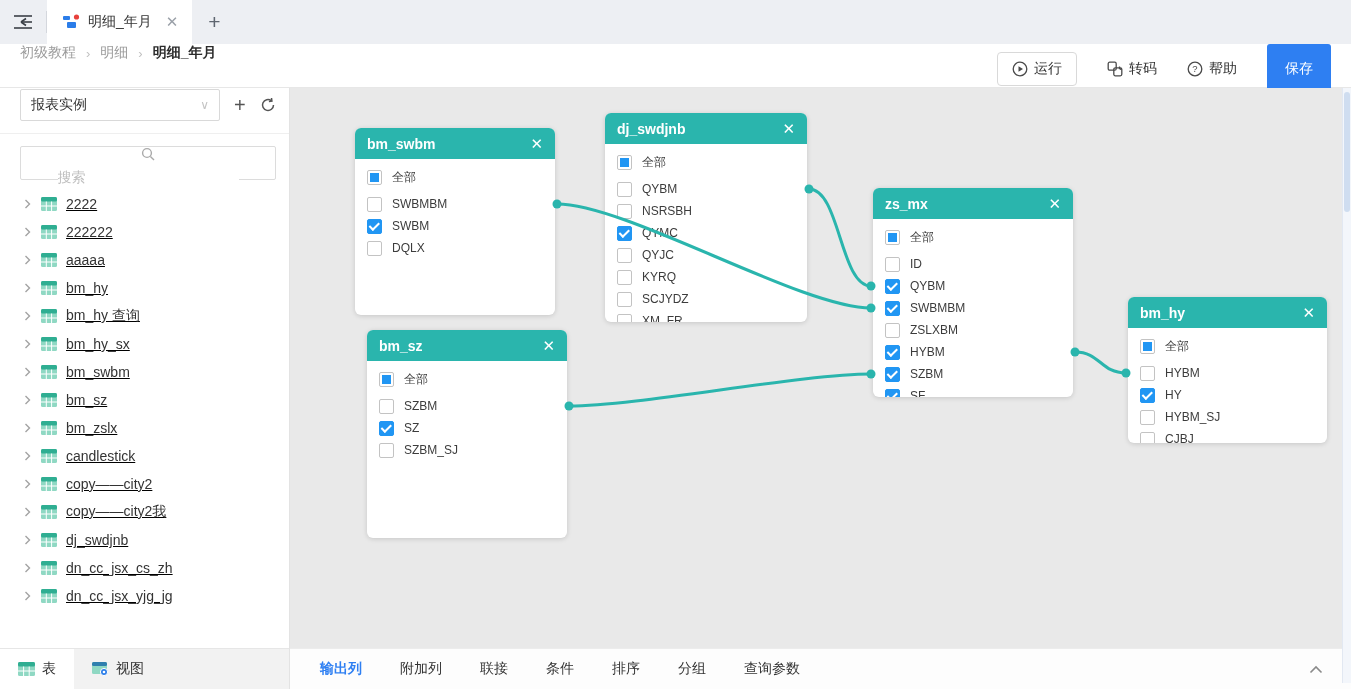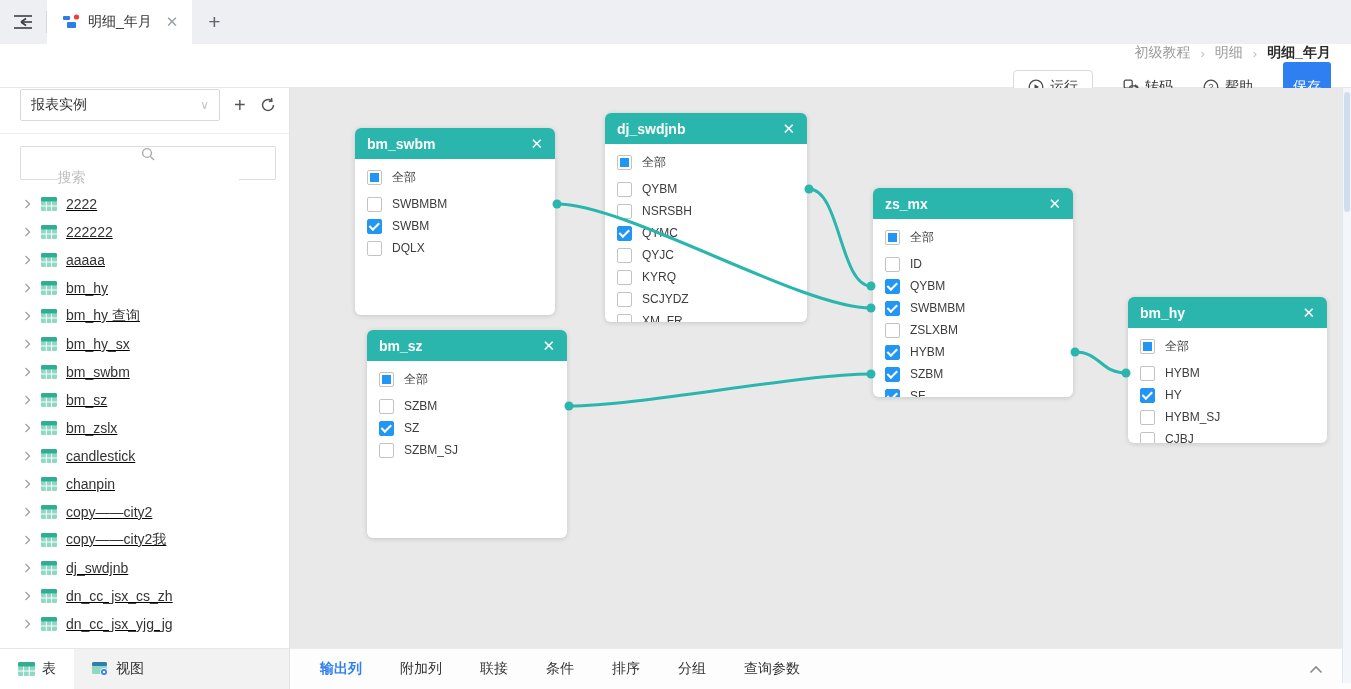--- a/index.html
+++ b/index.html
@@ -10,31 +10,31 @@
   
   .tabbar { height:44px; background:#edeff3; display:flex; align-items:stretch; }
   .collapse-btn { width:46px; display:flex; align-items:center; justify-content:center; cursor:pointer; }
   .tb-sep { width:1px; height:22px; background:#d4d7dd; align-self:center; }
   .doc-tab { background:#fff; display:flex; align-items:center; gap:8px; padding:0 14px 0 16px; min-width:130px; }
   .doc-tab .t-title { font-size:14px; color:#333; }
   .doc-tab .t-close { color:#9aa0a8; font-size:15px; margin-left:6px; cursor:pointer; }
   .tab-add { display:flex; align-items:center; justify-content:center; width:44px; color:#5f6670; font-size:21px; cursor:pointer; }
 
   
-  .toolbar { height:44px; background:#fff; border-bottom:1px solid #e7e7e7; display:flex; align-items:flex-end; padding:0 20px;flex-direction:column; }
+  .toolbar { height:44px; background:#fff; border-bottom:1px solid #e7e7e7; display:flex; align-items:flex-start; padding:0 20px; }
   .breadcrumb { display:flex; align-items:center; font-size:14px; }
   .crumb { color:#9b9b9b; }
   .crumb:last-child { color:#2b2b2b; font-weight:700; }
   .crumb-sep { color:#c0c0c0; margin:0 10px; font-size:13px; }
   .tool-right { margin-left:auto; display:flex; align-items:center; gap:30px; }
   .btn-run { display:flex; align-items:center; gap:6px; border:1px solid #d9d9d9; border-radius:4px;
     background:#fff; height:34px; padding:0 14px; font-size:14px; color:#333; cursor:pointer; }
   .txt-btn { display:flex; align-items:center; gap:6px; font-size:14px; color:#333; cursor:pointer; background:none; border:none; }
   .btn-save { background:var(--blue-btn); color:#fff; border:none; border-radius:3px; height:49px;
-    padding:0 10px; font-size:14px; cursor:pointer; }
+    padding:0 18px; font-size:14px; cursor:pointer; }
 
   
   .main { display:flex; height:601px; }
   .sidebar { width:290px; background:#fff; border-right:1px solid #e3e3e3; display:flex; flex-direction:column; position:relative; }
   .side-row1 { height:46px; display:flex; align-items:center; padding:0 18px 12px 20px; border-bottom:1px solid #efefef; gap:14px; }
   .inst-select { flex:0 0 200px; height:32px; border:1px solid #d9d9d9; border-radius:2px; display:flex;
     align-items:center; padding:0 10px; font-size:14px; color:#333; cursor:pointer; justify-content:space-between; }
   .inst-select .chev { color:#c4c4c4; font-size:12px; }
   .icon-plus { font-size:20px; color:#555; cursor:pointer; line-height:1; }
   .icon-refresh { font-size:16px; color:#555; cursor:pointer; }
@@ -343,37 +343,20 @@
         <rect x="0" y="0" width="16" height="14" rx="1.5" fill="#8fd8c3"></rect>
         <rect x="0" y="0" width="16" height="4.5" rx="1.5" fill="#2fae92"></rect>
         <line x1="0" y1="9" x2="16" y2="9" stroke="#fff" stroke-width="1"></line>
         <line x1="5.3" y1="4.5" x2="5.3" y2="14" stroke="#fff" stroke-width="1"></line>
         <line x1="10.6" y1="4.5" x2="10.6" y2="14" stroke="#fff" stroke-width="1"></line>
       </svg>
     </span>
     <span class="ti-label">candlestick</span>
   </div>
 
-  <div class="tree-item">
-    <span class="tree-caret">
-      <svg width="7" height="10" viewBox="0 0 7 10">
-                <path d="M1.5 1 L5.5 5 L1.5 9" fill="none" stroke="#a3a3a3" stroke-width="1.4"></path>
-              </svg>
-    </span>
-    <span>
-      <svg width="16" height="14" viewBox="0 0 16 14">
-        <rect x="0" y="0" width="16" height="14" rx="1.5" fill="#8fd8c3"></rect>
-        <rect x="0" y="0" width="16" height="4.5" rx="1.5" fill="#2fae92"></rect>
-        <line x1="0" y1="9" x2="16" y2="9" stroke="#fff" stroke-width="1"></line>
-        <line x1="5.3" y1="4.5" x2="5.3" y2="14" stroke="#fff" stroke-width="1"></line>
-        <line x1="10.6" y1="4.5" x2="10.6" y2="14" stroke="#fff" stroke-width="1"></line>
-      </svg>
-    </span>
-    <span class="ti-label">chanpin</span>
-  </div>
 
   <div class="tree-item">
     <span class="tree-caret">
       <svg width="7" height="10" viewBox="0 0 7 10">
                 <path d="M1.5 1 L5.5 5 L1.5 9" fill="none" stroke="#a3a3a3" stroke-width="1.4"></path>
               </svg>
     </span>
     <span>
       <svg width="16" height="14" viewBox="0 0 16 14">
         <rect x="0" y="0" width="16" height="14" rx="1.5" fill="#8fd8c3"></rect>

